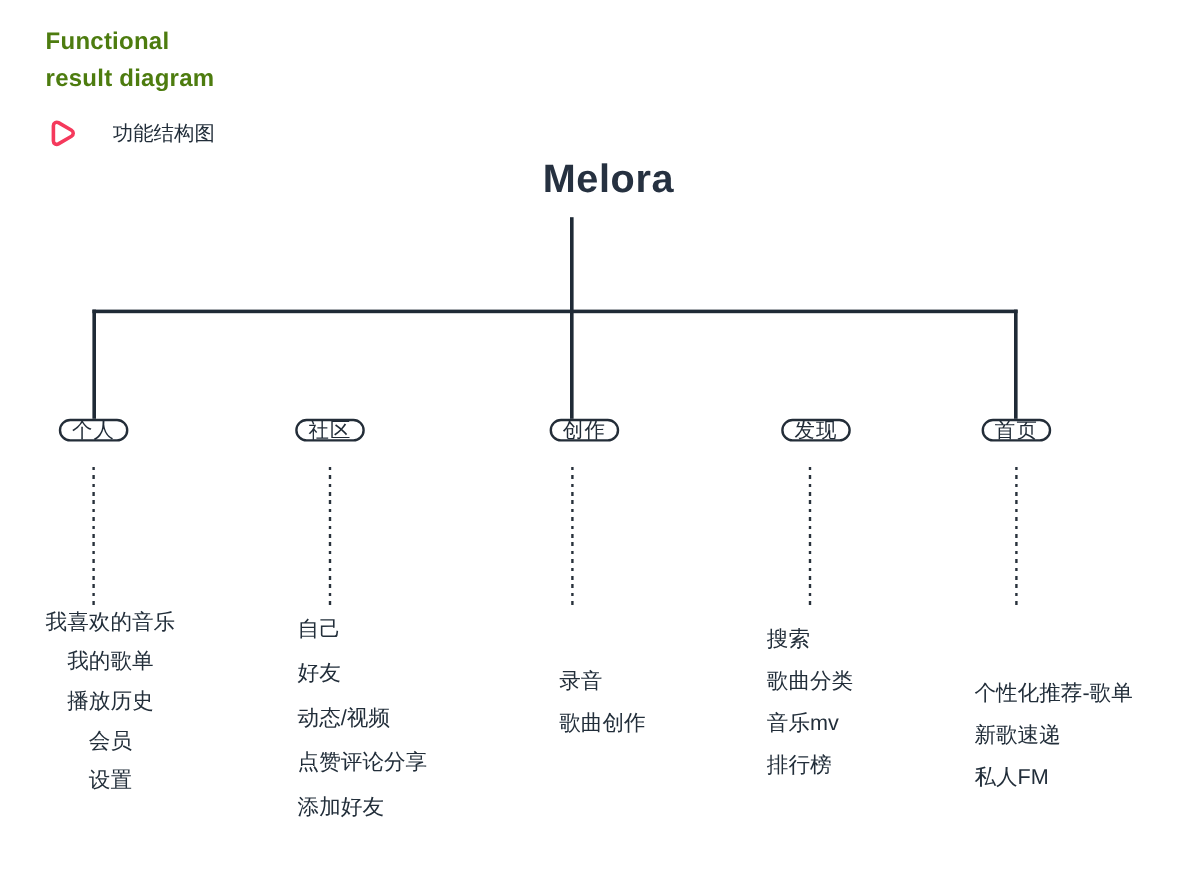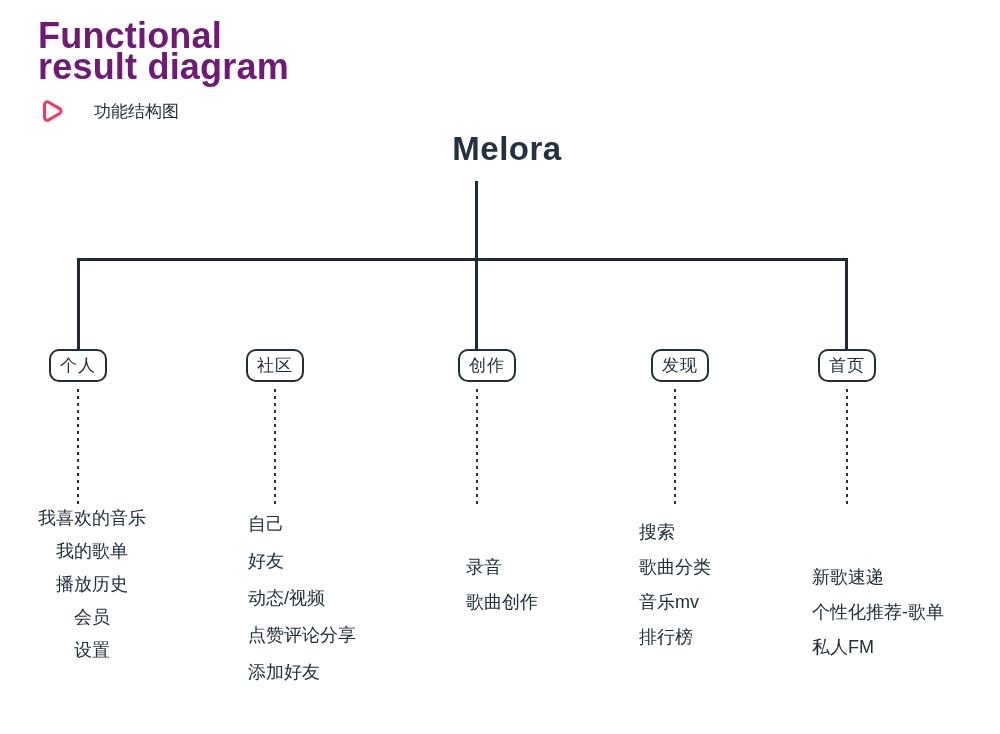--- a/index.html
+++ b/index.html
@@ -12,24 +12,24 @@
     font-family: "Liberation Sans", "DejaVu Sans", sans-serif;
     color: #222e3a;
     overflow: hidden;
   }
 
   
   .page-title {
     position: absolute;
     left: 38px;
     top: 20px;
-    font-size: 36px;
+    font-size: 20px;
     line-height: 31px;
     font-weight: 800;
-    color: #701a75;
+    color: #4d7c0f;
     letter-spacing: 0.2px;
   }
   .subtitle-row {
     position: absolute;
     left: 40px;
     top: 98px;
     display: flex;
     align-items: center;
     gap: 30px;
   }
@@ -57,21 +57,21 @@
   .line-root-v   { left: 475px; top: 181px; width: 3px;  height: 168px; }
   .line-h        { left: 77px;  top: 258px; width: 771px; height: 3px; }
   .line-left-v   { left: 77px;  top: 258px; width: 3px;  height: 91px; }
   .line-right-v  { left: 845px; top: 258px; width: 3px;  height: 91px; }
 
   
   .cat-node {
     position: absolute;
     top: 349px;
     transform: translateX(-50%);
-    height: 33px;
+    height: 19px;
     display: flex;
     align-items: center;
     padding: 0 9px;
     border: 2px solid #232d38;
     border-radius: 10px;
     font-size: 17px;
     font-weight: 500;
     color: #1f2a36;
     letter-spacing: 1px;
     background: #ffffff;
@@ -169,18 +169,18 @@
   </div>
 
   <div class="leaf-col col-4">
     <div class="leaf-item">搜索</div>
     <div class="leaf-item">歌曲分类</div>
     <div class="leaf-item">音乐mv</div>
     <div class="leaf-item">排行榜</div>
   </div>
 
   <div class="leaf-col col-5">
+    <div class="leaf-item">个性化推荐-歌单</div>
     <div class="leaf-item">新歌速递</div>
-    <div class="leaf-item">个性化推荐-歌单</div>
     <div class="leaf-item">私人FM</div>
   </div>
 
 </div>
 
 </body></html>

